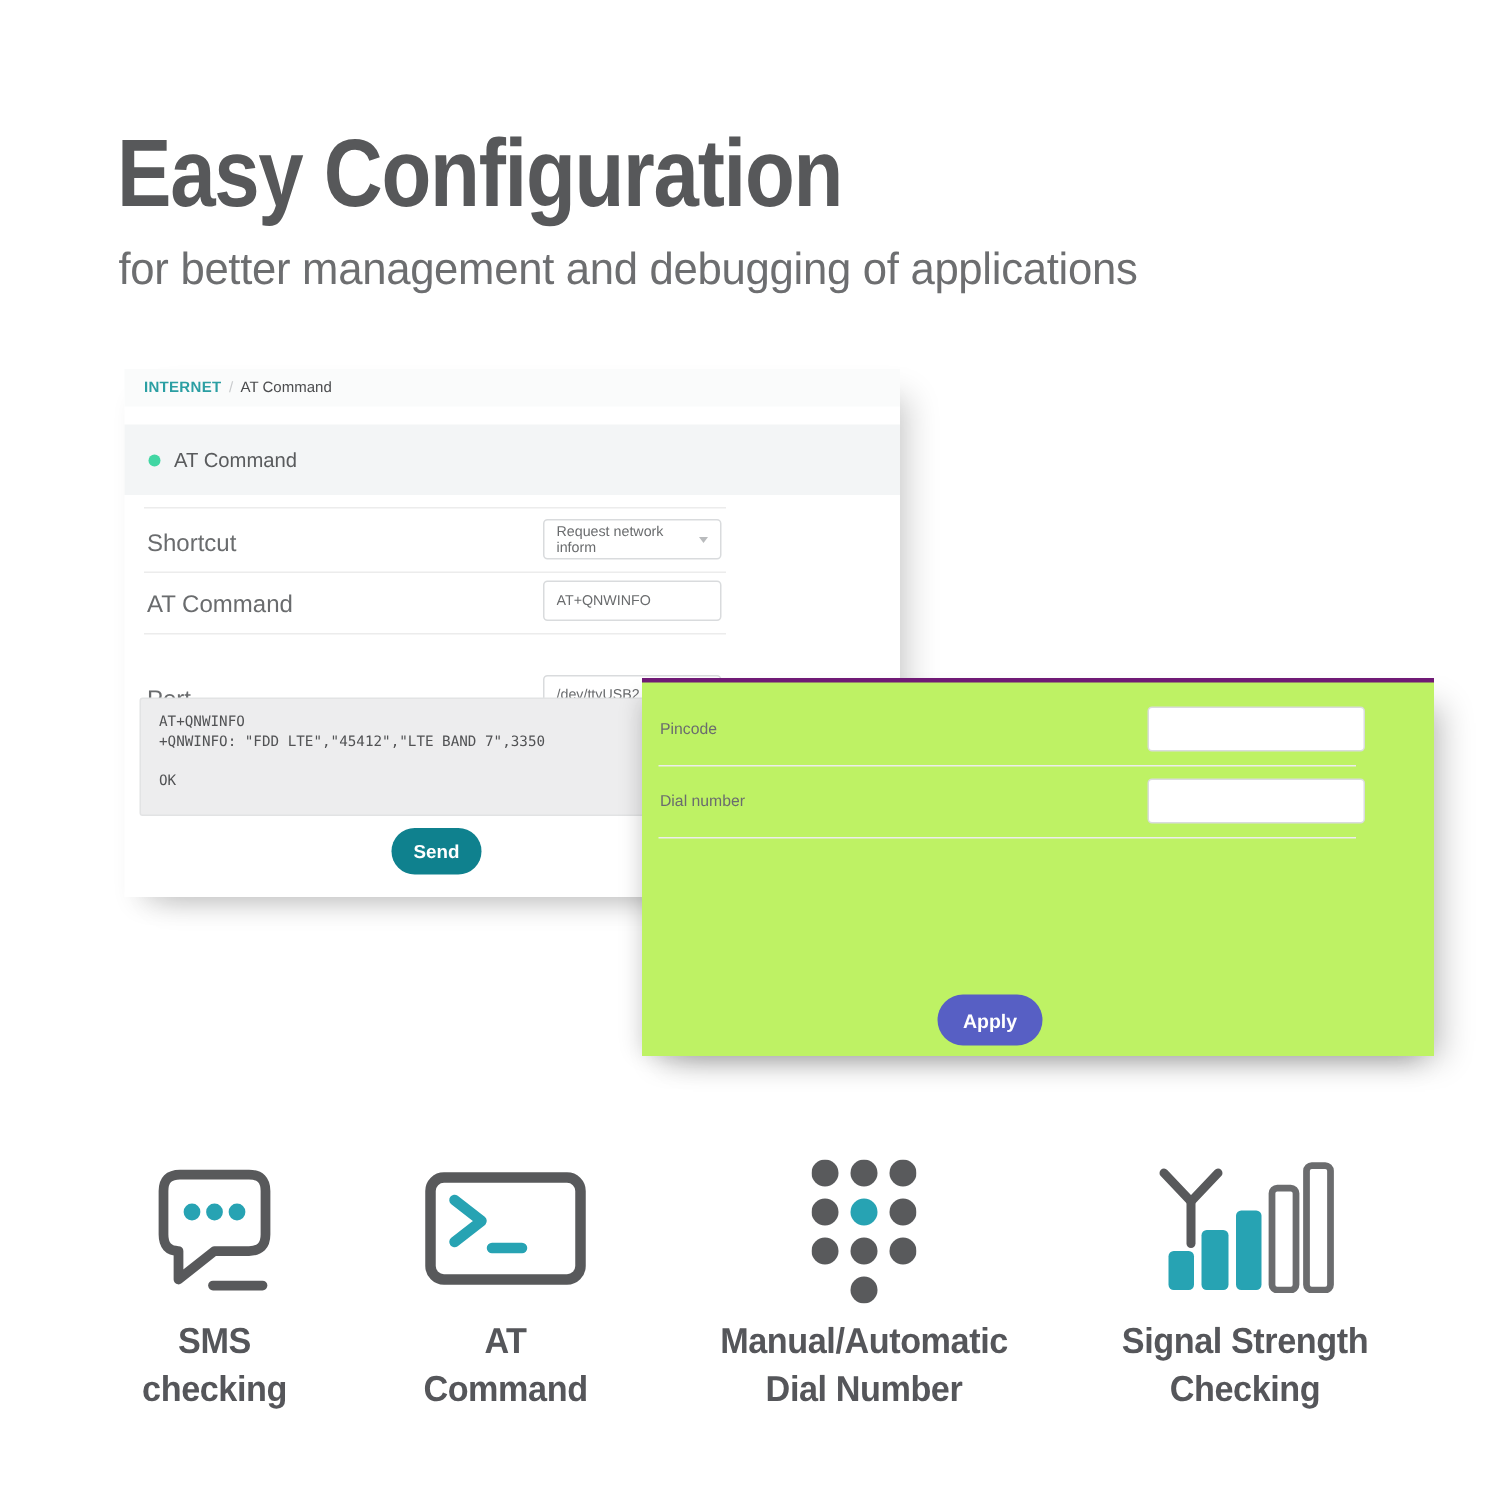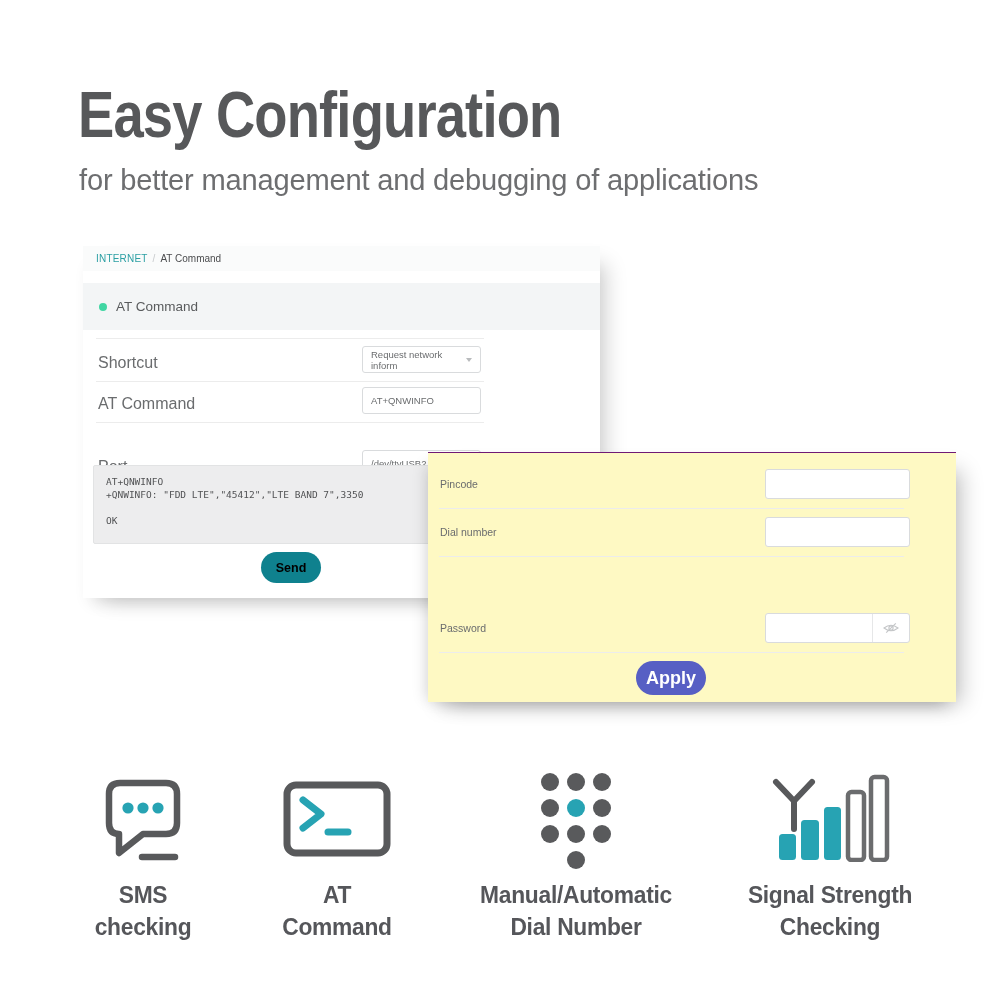--- a/index.html
+++ b/index.html
@@ -10,21 +10,21 @@
   .title{position:absolute;left:78px;top:78px;font-size:64px;font-weight:800;color:#57585a;
          letter-spacing:-1px;white-space:nowrap;transform:scaleX(.85);transform-origin:0 0;}
   .subtitle{position:absolute;left:79px;top:163px;font-size:30px;font-weight:400;color:#6d6e70;
          white-space:nowrap;transform:scaleX(.97);transform-origin:0 0;letter-spacing:-.2px;}
 
   
   .card-left{position:absolute;left:83px;top:246px;width:517px;height:352px;background:#fff;
          box-shadow:14px 10px 20px -8px rgba(0,0,0,.18),0 12px 16px -8px rgba(0,0,0,.12);}
   .crumb-bar{position:absolute;left:0;top:0;width:100%;height:25px;background:#fafbfb;
          display:flex;align-items:center;padding-left:13px;box-sizing:border-box;font-size:10px;}
-  .crumb-section{color:#2b9fa3;font-weight:400;letter-spacing:.2px;}
+  .crumb-section{color:#2b9fa3;font-weight:700;letter-spacing:.2px;}
   .crumb-sep{color:#c9cbcd;margin:0 5px;}
   .crumb-page{color:#4b4c4e;}
   .section-band{position:absolute;left:0;top:37px;width:100%;height:47px;background:#f3f5f6;}
   .status-dot{position:absolute;left:16px;top:20px;width:8px;height:8px;border-radius:50%;background:#41d6a3;}
   .section-band-label{position:absolute;left:33px;top:16px;font-size:13.5px;color:#595b5d;}
 
   .lrow{position:absolute;left:13px;width:388px;height:42px;border-bottom:1px solid #ececec;}
   .lrow.first{border-top:1px solid #ececec;}
   .lrow-label{position:absolute;left:2px;top:15px;font-size:16px;color:#6a6c6e;}
   .lbox{position:absolute;left:266px;top:7px;width:119px;height:27px;border:1px solid #d9dbdd;
@@ -33,38 +33,38 @@
   .lbox input{border:none;outline:none;width:100%;font-size:9.5px;color:#6a6c6e;
         font-family:"Liberation Sans",sans-serif;background:transparent;padding:0;}
   .sel-caret{margin-left:auto;width:0;height:0;border-left:3.5px solid transparent;
         border-right:3.5px solid transparent;border-top:4px solid #b9bbbd;}
 
   .console{position:absolute;left:10px;top:219px;width:497px;height:79px;background:#ededee;
         border:1px solid #e2e3e4;border-radius:2px;box-sizing:border-box;padding:9px 12px;
         font-family:"DejaVu Sans Mono","Liberation Mono",monospace;font-size:9.5px;line-height:13px;
         color:#515254;white-space:pre-line;}
   .send-btn{position:absolute;left:178px;top:306px;width:60px;height:31px;border-radius:16px;
-        background:#0f818e;color:#000000;font-size:12.5px;font-weight:700;border:none;
+        background:#0f818e;color:#ffffff;font-size:12.5px;font-weight:700;border:none;
         display:flex;align-items:center;justify-content:center;cursor:pointer;
         font-family:"Liberation Sans",sans-serif;}
 
   
-  .card-right{position:absolute;left:428px;top:452px;width:528px;height:249px;background:#fef9c3;
-        border-top:1px solid #701a75;
+  .card-right{position:absolute;left:428px;top:452px;width:528px;height:249px;background:#bef264;
+        border-top:3px solid #701a75;
         box-shadow:-9px 5px 14px -7px rgba(0,0,0,.14),14px 10px 20px -8px rgba(0,0,0,.22),0 14px 16px -8px rgba(0,0,0,.15);}
   .rrow{position:absolute;left:11px;width:465px;height:48px;border-bottom:1px solid #ececec;}
   .rrow-label{position:absolute;left:1px;top:18px;font-size:10.5px;color:#6a6c6e;}
   .rbox{position:absolute;left:326px;top:9px;width:145px;height:30px;border:1px solid #d9dbdd;
         border-radius:3px;background:#fff;box-sizing:border-box;display:flex;}
   .rbox input{border:none;outline:none;flex:1;min-width:0;background:transparent;
         font-size:11px;color:#555;padding:0 8px;font-family:"Liberation Sans",sans-serif;}
   .eye-seg{width:36px;border-left:1px solid #e6e7e8;display:flex;align-items:center;
         justify-content:center;cursor:pointer;}
-  .apply-btn{position:absolute;left:208px;top:208px;width:70px;height:34px;border-radius:17px;
-        background:#575fc4;color:#fff;font-size:18px;font-weight:700;border:none;
+  .apply-btn{position:absolute;left:197px;top:208px;width:70px;height:34px;border-radius:17px;
+        background:#575fc4;color:#fff;font-size:13px;font-weight:700;border:none;
         display:flex;align-items:center;justify-content:center;cursor:pointer;
         font-family:"Liberation Sans",sans-serif;}
 
   
   .f-icon{position:absolute;}
   .f-label{position:absolute;text-align:center;font-size:24px;font-weight:800;color:#55565a;
         line-height:31.5px;transform:scaleX(.95);transform-origin:50% 0;letter-spacing:-.3px;}
 </style>
 </head>
 <body>
@@ -127,33 +127,20 @@
     </div>
 
     <div class="rrow" style="top:55px;">
       <span class="rrow-label">Dial number</span>
       <div class="rbox">
         <input type="text" value="" style="">
       </div>
     </div>
 
 
-    <div class="rrow" style="top:151px;">
-      <span class="rrow-label">Password</span>
-      <div class="rbox">
-        <input type="password" value="" style="">
-        <span class="eye-seg">
-          <svg width="16" height="12" viewBox="0 0 16 12">
-            <path d="M1 6 Q8 .5 15 6 Q8 11.5 1 6 Z" fill="none" stroke="#c4c6c8" stroke-width="1.1"></path>
-            <circle cx="8" cy="6" r="2.1" fill="none" stroke="#c4c6c8" stroke-width="1.1"></circle>
-            <line x1="3.2" y1="10.6" x2="12.8" y2="1.4" stroke="#c4c6c8" stroke-width="1.1"></line>
-          </svg>
-        </span>
-      </div>
-    </div>
 
     <button class="apply-btn">Apply</button>
   </div>
 
   <svg class="f-icon" style="left:102px;top:778px;" width="86" height="84" viewBox="0 0 86 84">
     <path d="M18 5 H64 Q75 5 75 16 V45 Q75 56 64 56 H41 L17 75 V56 Q7 56 7 45 V16 Q7 5 18 5 Z" fill="#ffffff" stroke="#58595b" stroke-width="6.5" stroke-linejoin="round"></path>
     <circle cx="26" cy="30" r="5.6" fill="#27a3b3"></circle>
     <circle cx="41" cy="30" r="5.6" fill="#27a3b3"></circle>
     <circle cx="56" cy="30" r="5.6" fill="#27a3b3"></circle>
     <line x1="40" y1="79" x2="73" y2="79" stroke="#58595b" stroke-width="6.5" stroke-linecap="round"></line>

